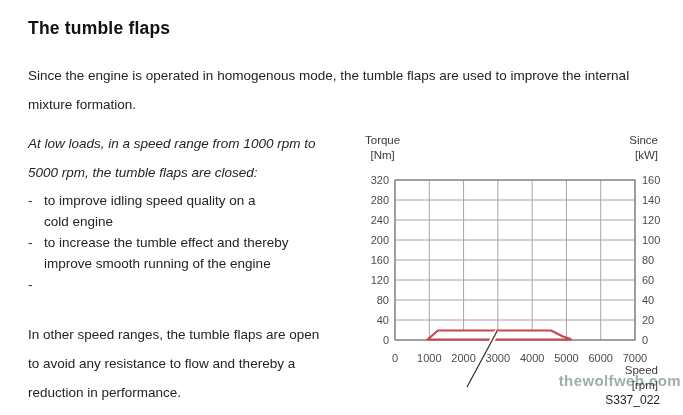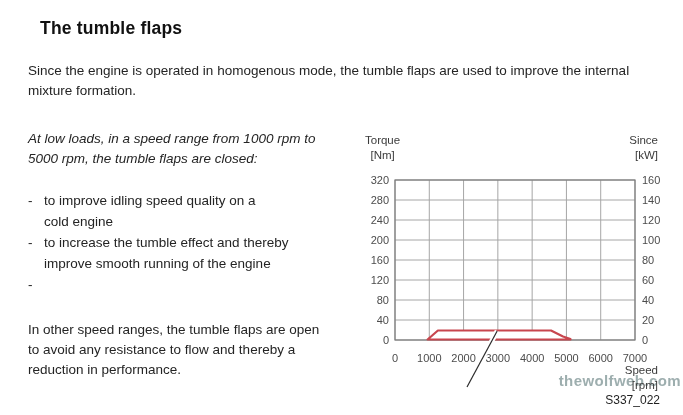--- a/index.html
+++ b/index.html
@@ -3,24 +3,23 @@
 <meta charset="utf-8">
 <style>
   html,body{margin:0;padding:0;background:#fff;}
   .page{
     position:relative;width:683px;height:415px;background:#ffffff;overflow:hidden;
     font-family:"Liberation Sans",sans-serif;color:#222;
   }
   .title{
     position:absolute;left:28px;top:18px;font-size:17.5px;font-weight:700;color:#111;
     letter-spacing:.2px;
-    margin-left:12px;
   }
   .body-text{
-    position:absolute;font-size:13.5px;line-height:20px;color:#242424;white-space:pre-line;
+    position:absolute;font-size:13.5px;line-height:29px;color:#242424;white-space:pre-line;
   }
   .intro{left:28px;top:61px;width:640px;}
   .para1{left:28px;top:129px;width:330px;font-style:italic;}
   .para2{left:28px;top:320px;width:330px;}
   .bullets{position:absolute;left:28px;top:190px;width:330px;}
   .bullet{display:flex;font-size:13.5px;line-height:21px;color:#242424;}
   .bullet .marker{width:16px;flex:0 0 16px;}
   .bullet .btext{white-space:pre-line;}
   .figure{position:absolute;left:355px;top:125px;width:328px;height:290px;}
   .axis-title{

